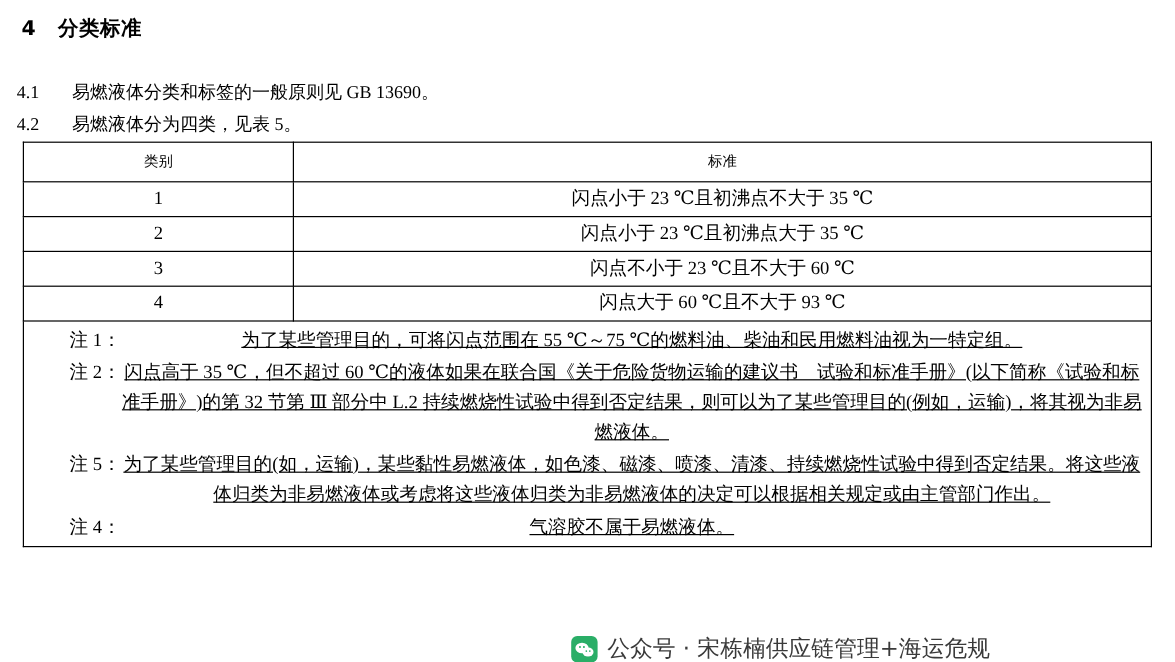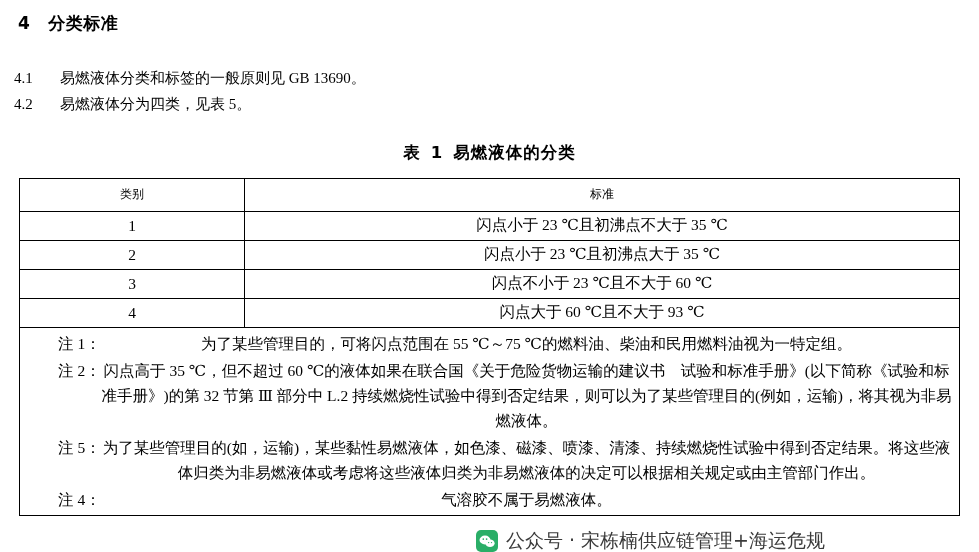--- a/index.html
+++ b/index.html
@@ -79,20 +79,21 @@
     text-align: left;
     padding: 8px 10px 10px 10px;
     font-size: 15.5px;
     line-height: 1.62;
   }
   .note {
     margin: 0 0 2px 0;
     text-indent: 0;
     padding-left: 74px;
     position: relative;
+    text-decoration: underline;
   }
   .note .nlabel {
     position: absolute;
     left: 34px;
     top: 0;
   }
   .note-last {
     margin-bottom: 0;
   }
   .watermark {
@@ -127,23 +128,20 @@
   </div>
 
   <div class="para para-first">
     <span class="pnum">4.1</span><span>易燃液体分类和标签的一般原则见 GB 13690。</span>
   </div>
 
   <div class="para">
     <span class="pnum">4.2</span><span>易燃液体分为四类，见表 5。</span>
   </div>
 
-  <div class="table-title">
-    <span>表</span><span class="tnum">1</span><span>易燃液体的分类</span>
-  </div>
 
   <table class="cls">
     <colgroup>
       <col class="col-cat">
       <col>
     </colgroup>
     <thead>
       <tr>
         <th>类别</th>
         <th>标准</th>

